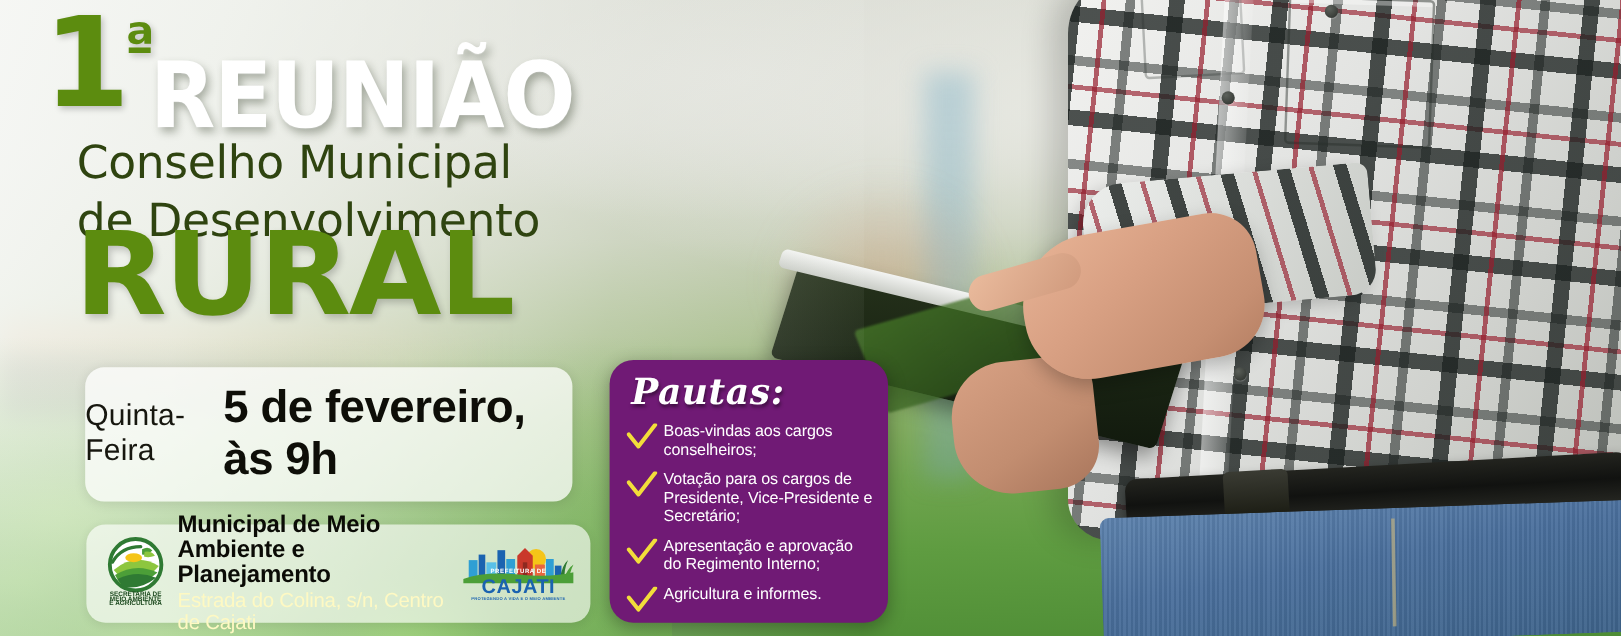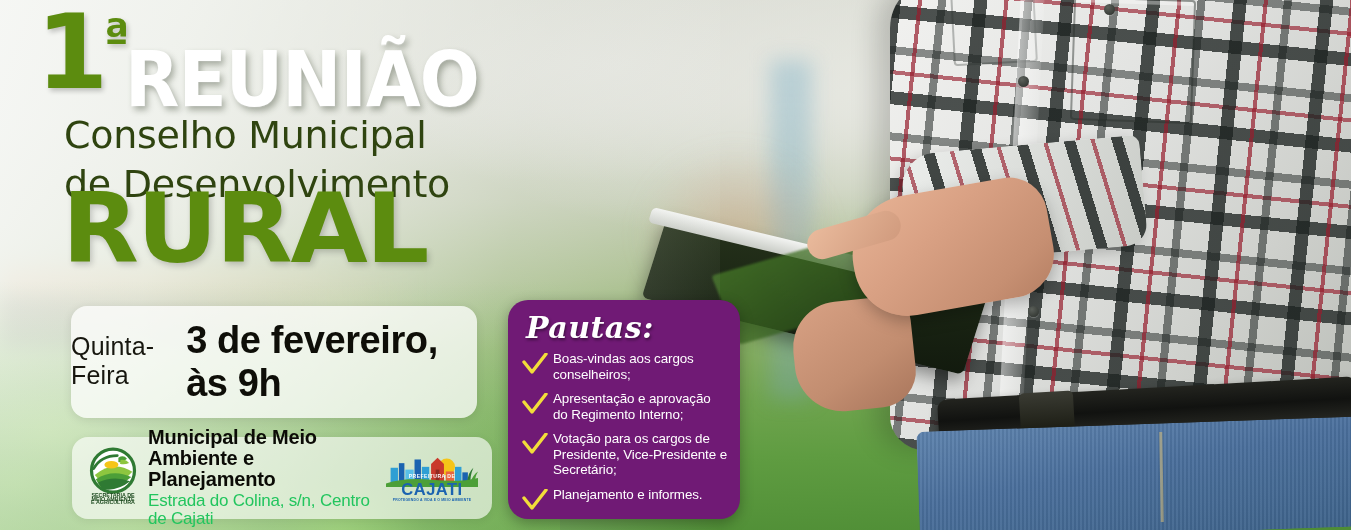--- a/index.html
+++ b/index.html
@@ -297,21 +297,21 @@
     display: flex; align-items: center; padding: 0 14px;
     box-sizing: border-box;
   }
   .sec-emblem { width: 54px; flex: 0 0 54px; margin-right: 8px; }
   .sec-text { flex: 1 1 auto; }
   .sec-name {
     font-size: 20px; font-weight: 700; color: #0b0b06; line-height: 1.06;
     letter-spacing: -.2px;
   }
   .sec-addr {
-    font-size: 17px; font-weight: 400; color: #22c55e; line-height: 1.1;
+    font-size: 17px; font-weight: 400; color: #fef9c3; line-height: 1.1;
     margin-top: 1px; letter-spacing: -.2px;
   }
   .cajati-logo { width: 92px; flex: 0 0 92px; margin-left: 6px; text-align: right; }
 
   
   .agenda {
     position: absolute; left: 508px; top: 300px; width: 232px; height: 219px;
     background: #701a75;
     border-radius: 20px;
     box-shadow: 0 4px 14px rgba(0,0,0,.30);
@@ -391,21 +391,21 @@
         <div class="ordinal"><span>1</span><sup>ª</sup></div>
       </div>
       <div class="reuniao">REUNIÃO</div>
       <div class="sub-line sub-1">Conselho Municipal</div>
       <div class="sub-line sub-2">de Desenvolvimento</div>
       <div class="rural">RURAL</div>
     </div>
 
     <div class="date-card">
       <div class="weekday">Quinta-Feira</div>
-      <div class="datetime">3 de fevereiro, às 9h</div>
+      <div class="datetime">5 de fevereiro, às 9h</div>
     </div>
 
     <div class="footer-card">
       <div class="sec-emblem">
         <svg viewBox="0 0 100 108" width="54" height="58" aria-hidden="true">
           <circle cx="50" cy="44" r="40" fill="#ffffff"></circle>
           <circle cx="50" cy="44" r="40" fill="none" stroke="#2f7a33" stroke-width="6"></circle>
           <path d="M16 52 Q50 24 86 46 Q62 74 32 70 Z" fill="#8dc63f"></path>
           <path d="M18 60 Q50 40 84 56 Q58 80 26 74 Z" fill="#4c9f38"></path>
           <path d="M22 66 Q52 52 82 64 Q56 84 30 78 Z" fill="#2f7a33"></path>
@@ -459,35 +459,35 @@
             </svg>
           </span>
           <span class="agenda-text">Boas-vindas aos cargos conselheiros;</span>
         </li>
         <li class="agenda-item">
           <span class="check">
             <svg viewBox="0 0 26 22" width="26" height="22" aria-hidden="true">
               <path d="M2 9 L10 19 L24 1" fill="none" stroke="#f2dd3a" stroke-width="3.4" stroke-linecap="round" stroke-linejoin="round"></path>
             </svg>
           </span>
+          <span class="agenda-text">Votação para os cargos de Presidente, Vice-Presidente e Secretário;</span>
+        </li>
+        <li class="agenda-item">
+          <span class="check">
+            <svg viewBox="0 0 26 22" width="26" height="22" aria-hidden="true">
+              <path d="M2 9 L10 19 L24 1" fill="none" stroke="#f2dd3a" stroke-width="3.4" stroke-linecap="round" stroke-linejoin="round"></path>
+            </svg>
+          </span>
           <span class="agenda-text">Apresentação e aprovação do Regimento Interno;</span>
         </li>
         <li class="agenda-item">
           <span class="check">
             <svg viewBox="0 0 26 22" width="26" height="22" aria-hidden="true">
               <path d="M2 9 L10 19 L24 1" fill="none" stroke="#f2dd3a" stroke-width="3.4" stroke-linecap="round" stroke-linejoin="round"></path>
             </svg>
           </span>
-          <span class="agenda-text">Votação para os cargos de Presidente, Vice-Presidente e Secretário;</span>
-        </li>
-        <li class="agenda-item">
-          <span class="check">
-            <svg viewBox="0 0 26 22" width="26" height="22" aria-hidden="true">
-              <path d="M2 9 L10 19 L24 1" fill="none" stroke="#f2dd3a" stroke-width="3.4" stroke-linecap="round" stroke-linejoin="round"></path>
-            </svg>
-          </span>
-          <span class="agenda-text">Planejamento e informes.</span>
+          <span class="agenda-text">Agricultura e informes.</span>
         </li>
       </ul>
     </div>
 
   </div>
 </div>
 
 </body></html>

